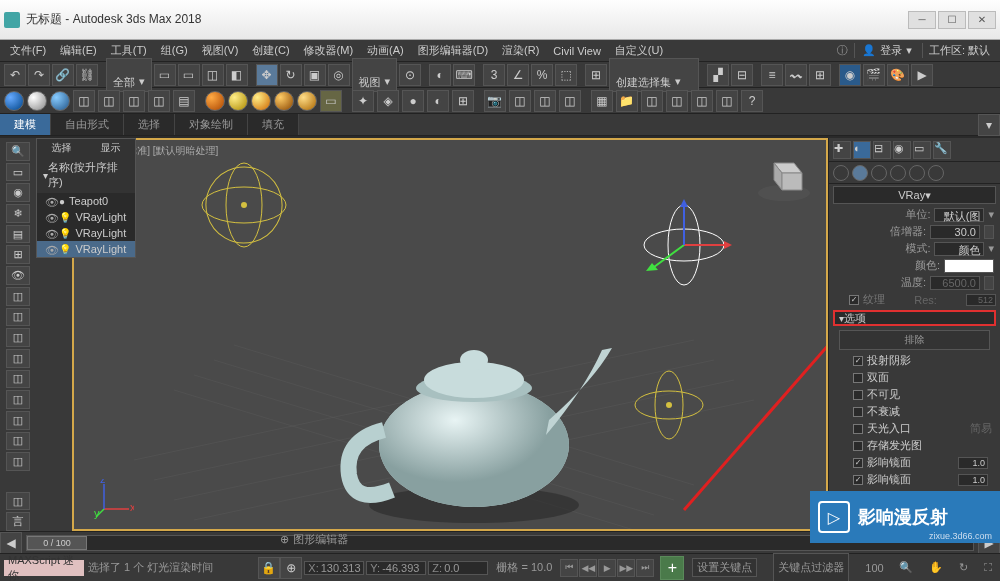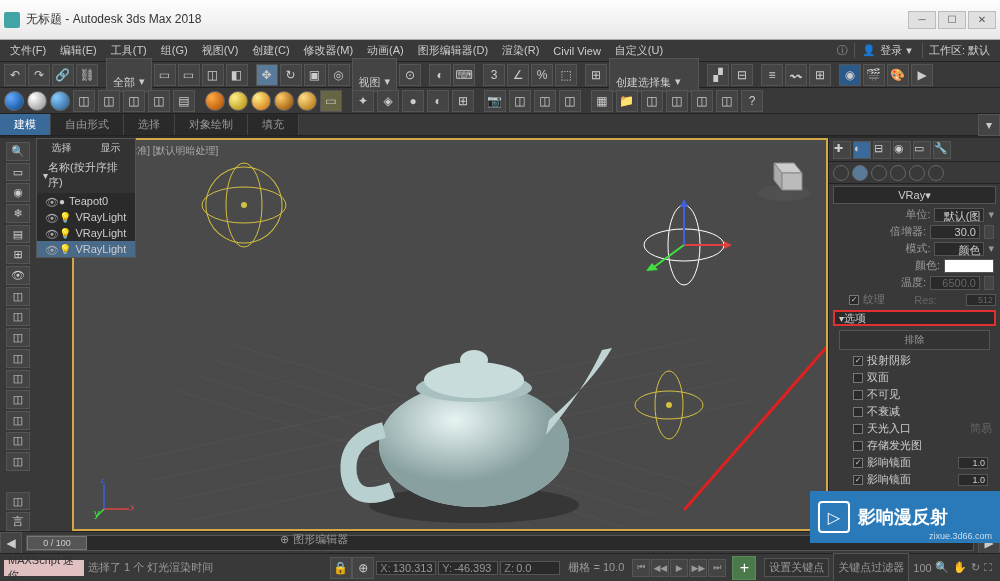--- a/index.html
+++ b/index.html
@@ -71,21 +71,21 @@
 .statusbar{position:absolute;bottom:0;left:0;right:0;height:28px;background:#393939;display:flex;align-items:center;border-top:1px solid #222;font-size:10px;color:#999}
 .sb-left{width:80px;padding:0 4px}
 .sb-script{width:80px;height:16px;background:#e0c0c0;color:#333;padding:0 4px;display:flex;align-items:center}
 .sb-info{flex:1;display:flex;flex-direction:row;padding:0 8px;font-size:9px}
 .sb-coords{display:flex;gap:2px;align-items:center}
 .sb-coord{width:60px;height:14px;background:#2a2a2a;border:1px solid #555;padding:0 3px;display:flex;align-items:center}
 .sb-coord .lbl{color:#888;margin-right:2px}
 .sb-grid{padding:0 8px}
 .sb-transport{display:flex;gap:1px;align-items:center}
 .sb-transport .tbtn2{width:18px;height:18px;background:#444;border:1px solid #555;display:flex;align-items:center;justify-content:center;font-size:9px}
-.sb-right{display:flex;align-items:center;gap:4px;padding:0 8px}
+.sb-right{display:flex;align-items:center;gap:16px;padding:0 8px}
 .sb-add{width:24px;height:24px;background:#4a7a4a;border:1px solid #5a8a5a;display:flex;align-items:center;justify-content:center;font-size:16px;color:#fff}
 .watermark{position:absolute;right:0;bottom:38px;width:190px;height:52px;background:#2a7aba;display:flex;align-items:center;padding:0 8px;gap:8px;z-index:20}
 .watermark .wlogo{width:32px;height:32px;border:2px solid #fff;border-radius:4px;display:flex;align-items:center;justify-content:center;color:#fff;font-size:16px}
 .watermark .wtext{color:#fff;font-size:18px;font-weight:bold}
 .watermark .wurl{position:absolute;bottom:2px;right:8px;color:#cde;font-size:9px}
 .axis-gizmo{position:absolute;bottom:10px;left:20px;width:40px;height:40px}
 </style>
 </head>
 <body>
 

